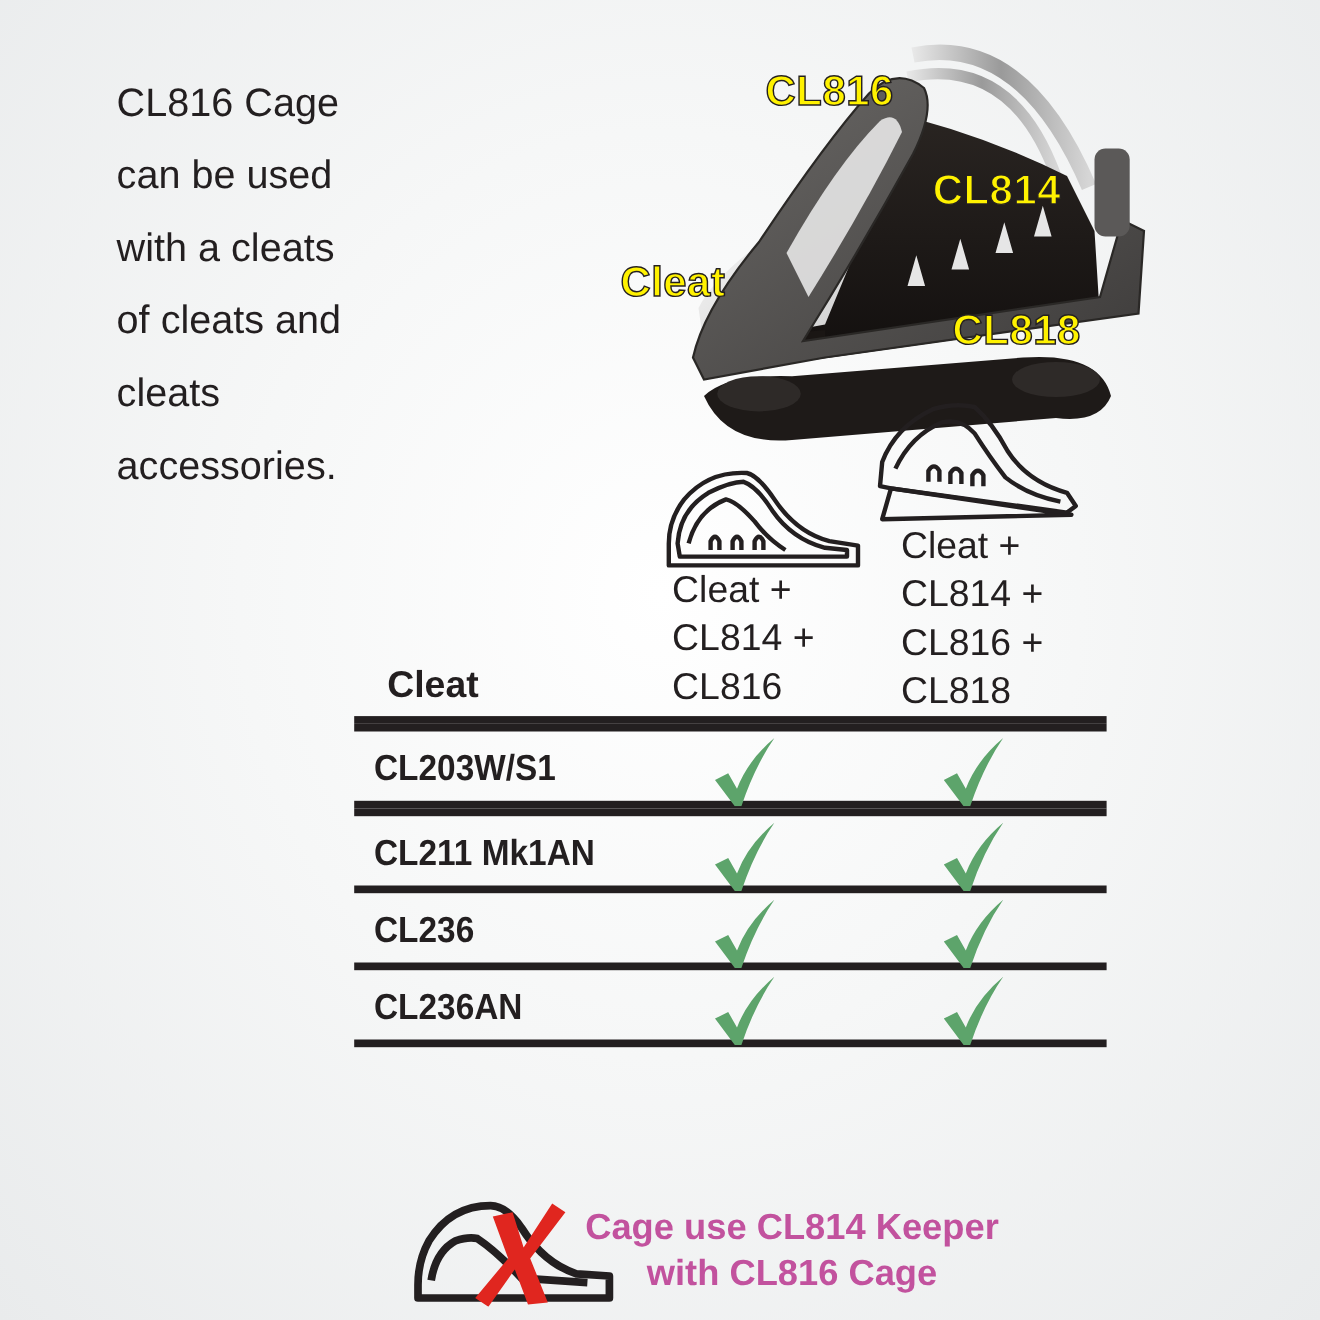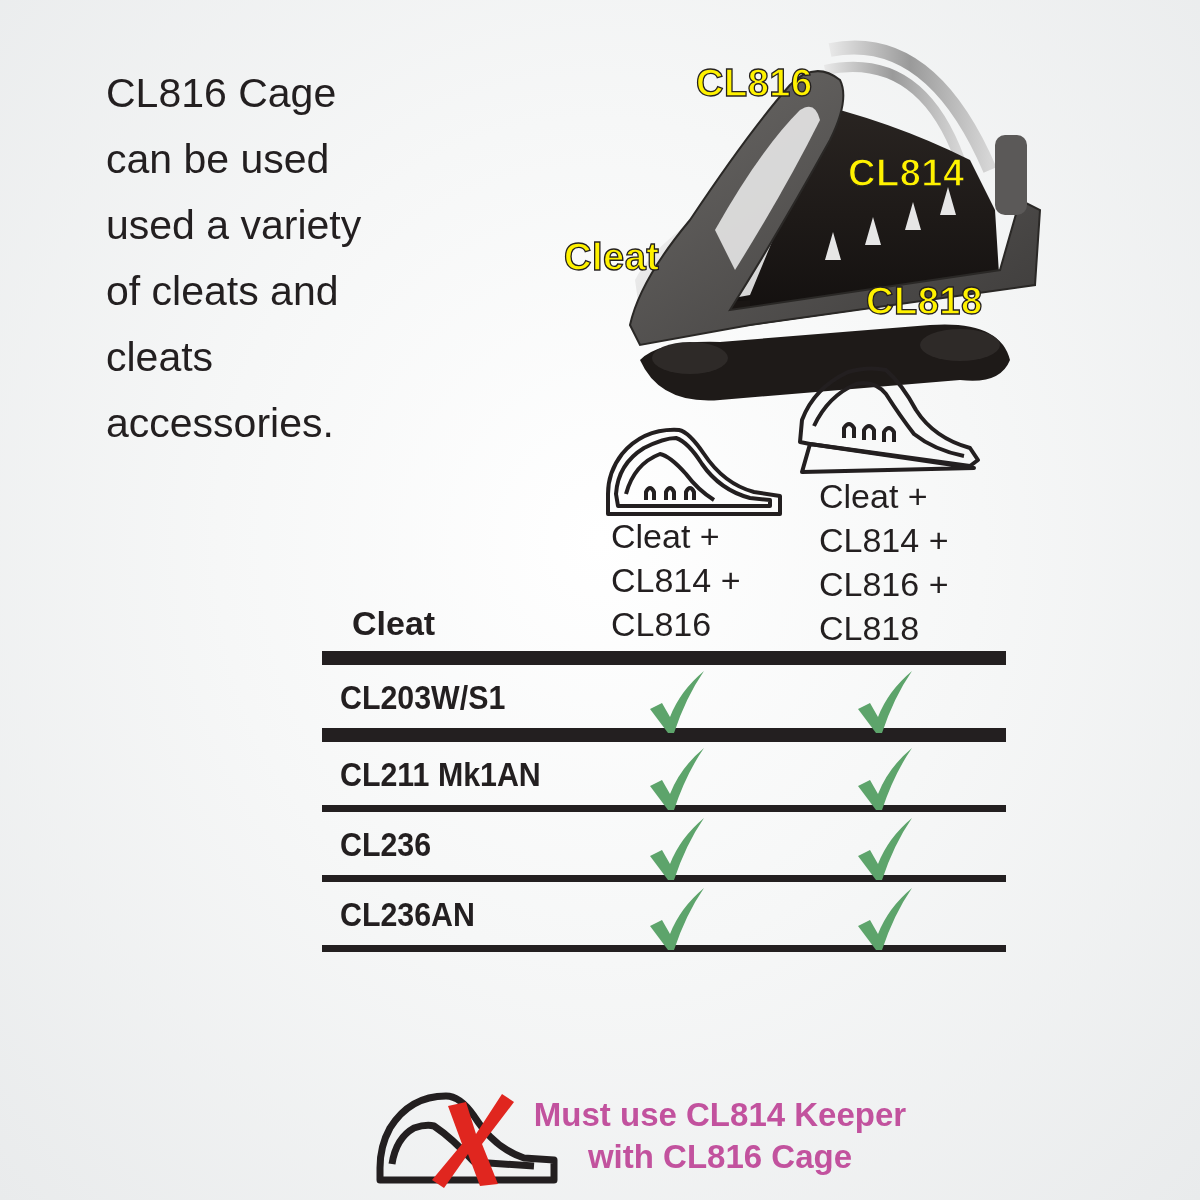--- a/index.html
+++ b/index.html
@@ -4,21 +4,21 @@
 <style>
   html, body { margin:0; padding:0; }
   body {
     width:1200px; height:1200px; position:relative; overflow:hidden;
     background: radial-gradient(ellipse at 50% 45%, #ffffff 0%, #f6f7f7 45%, #e9ebec 100%);
     font-family: "Liberation Sans", sans-serif;
     color:#231f20;
   }
   .intro {
     position:absolute; left:106px; top:60px; width:380px;
-    font-size:41px; line-height:66px; color:#231f20; font-weight:400;
+    font-size:36px; line-height:66px; color:#231f20; font-weight:400;
   }
   .intro span { display:block; white-space:nowrap; }
 
   
   .product { position:absolute; left:600px; top:40px; width:450px; height:370px; }
   .callout {
     position:absolute; font-weight:700; font-size:38px; color:#fff200;
     -webkit-text-stroke:1.3px #231f20; letter-spacing:0.5px; white-space:nowrap;
   }
 
@@ -52,21 +52,21 @@
     font-weight:700; font-size:33px; line-height:42px; color:#c2529e;
   }
   .warn-text span { display:block; white-space:nowrap; }
 </style>
 </head>
 <body>
 
 <div class="intro">
   <span>CL816 Cage</span>
   <span>can be used</span>
-  <span>used a variety</span>
+  <span>with a cleats</span>
   <span>of cleats and</span>
   <span>cleats</span>
   <span>accessories.</span>
 </div>
 
 <div class="product">
   <svg width="450" height="370" viewBox="0 0 450 370">
     <defs>
       <linearGradient id="gbody" x1="0" y1="0" x2="0" y2="1">
         <stop offset="0" stop-color="#2a2522"></stop>
@@ -195,15 +195,15 @@
 </div>
 
 <svg class="warn-icon" viewBox="0 0 190 100">
   <g fill="none" stroke="#231f20" stroke-width="7" stroke-linejoin="round">
     <path d="M6 92 L180 92 L180 72 L150 70 Q120 60 100 28 Q86 8 72 8 Q36 8 16 40 Q6 58 6 80 Z"></path>
     <path d="M18 76 Q22 50 40 40 Q52 36 60 38 Q78 50 100 74 L160 78"></path>
   </g>
   <path d="M74 18 L92 14 L102 46 L128 6 L140 14 L108 56 L124 96 L106 98 L94 66 L70 100 L58 92 L88 56 Z" fill="#e0261f"></path>
 </svg>
 <div class="warn-text">
-  <span>Must use CL814 Keeper</span>
+  <span>Cage use CL814 Keeper</span>
   <span>with CL816 Cage</span>
 </div>
 
 </body></html>

